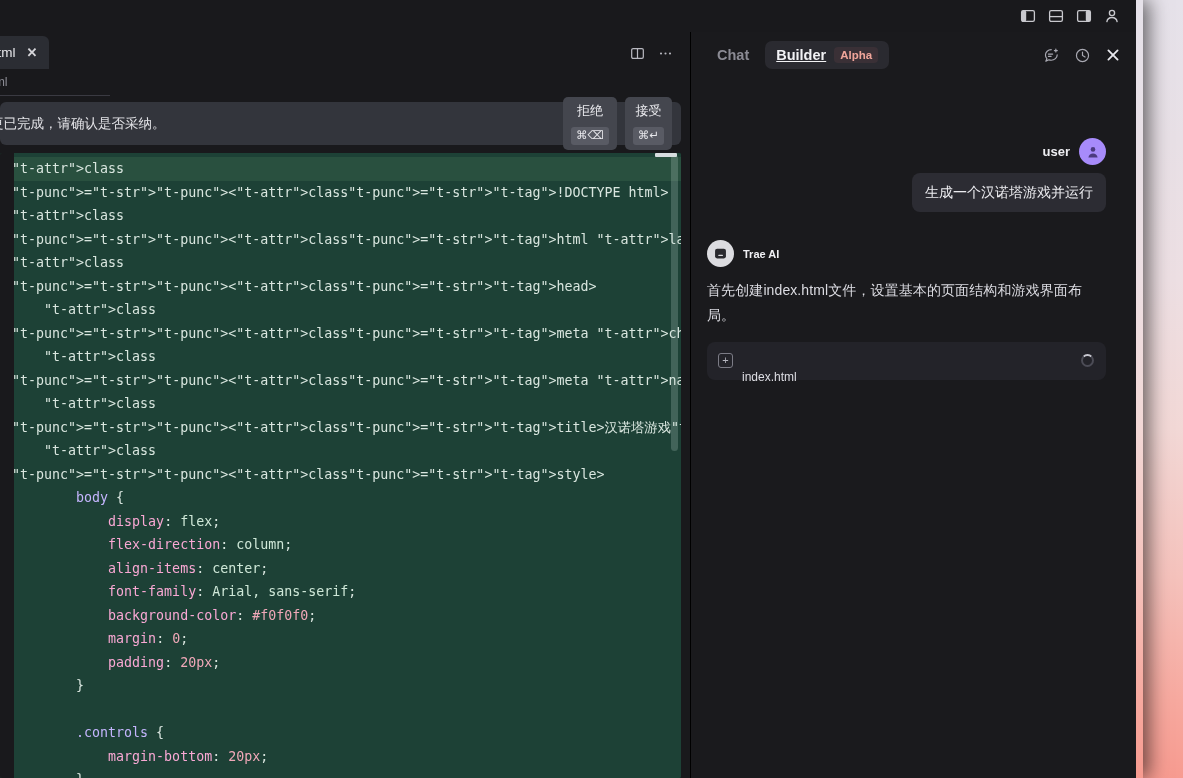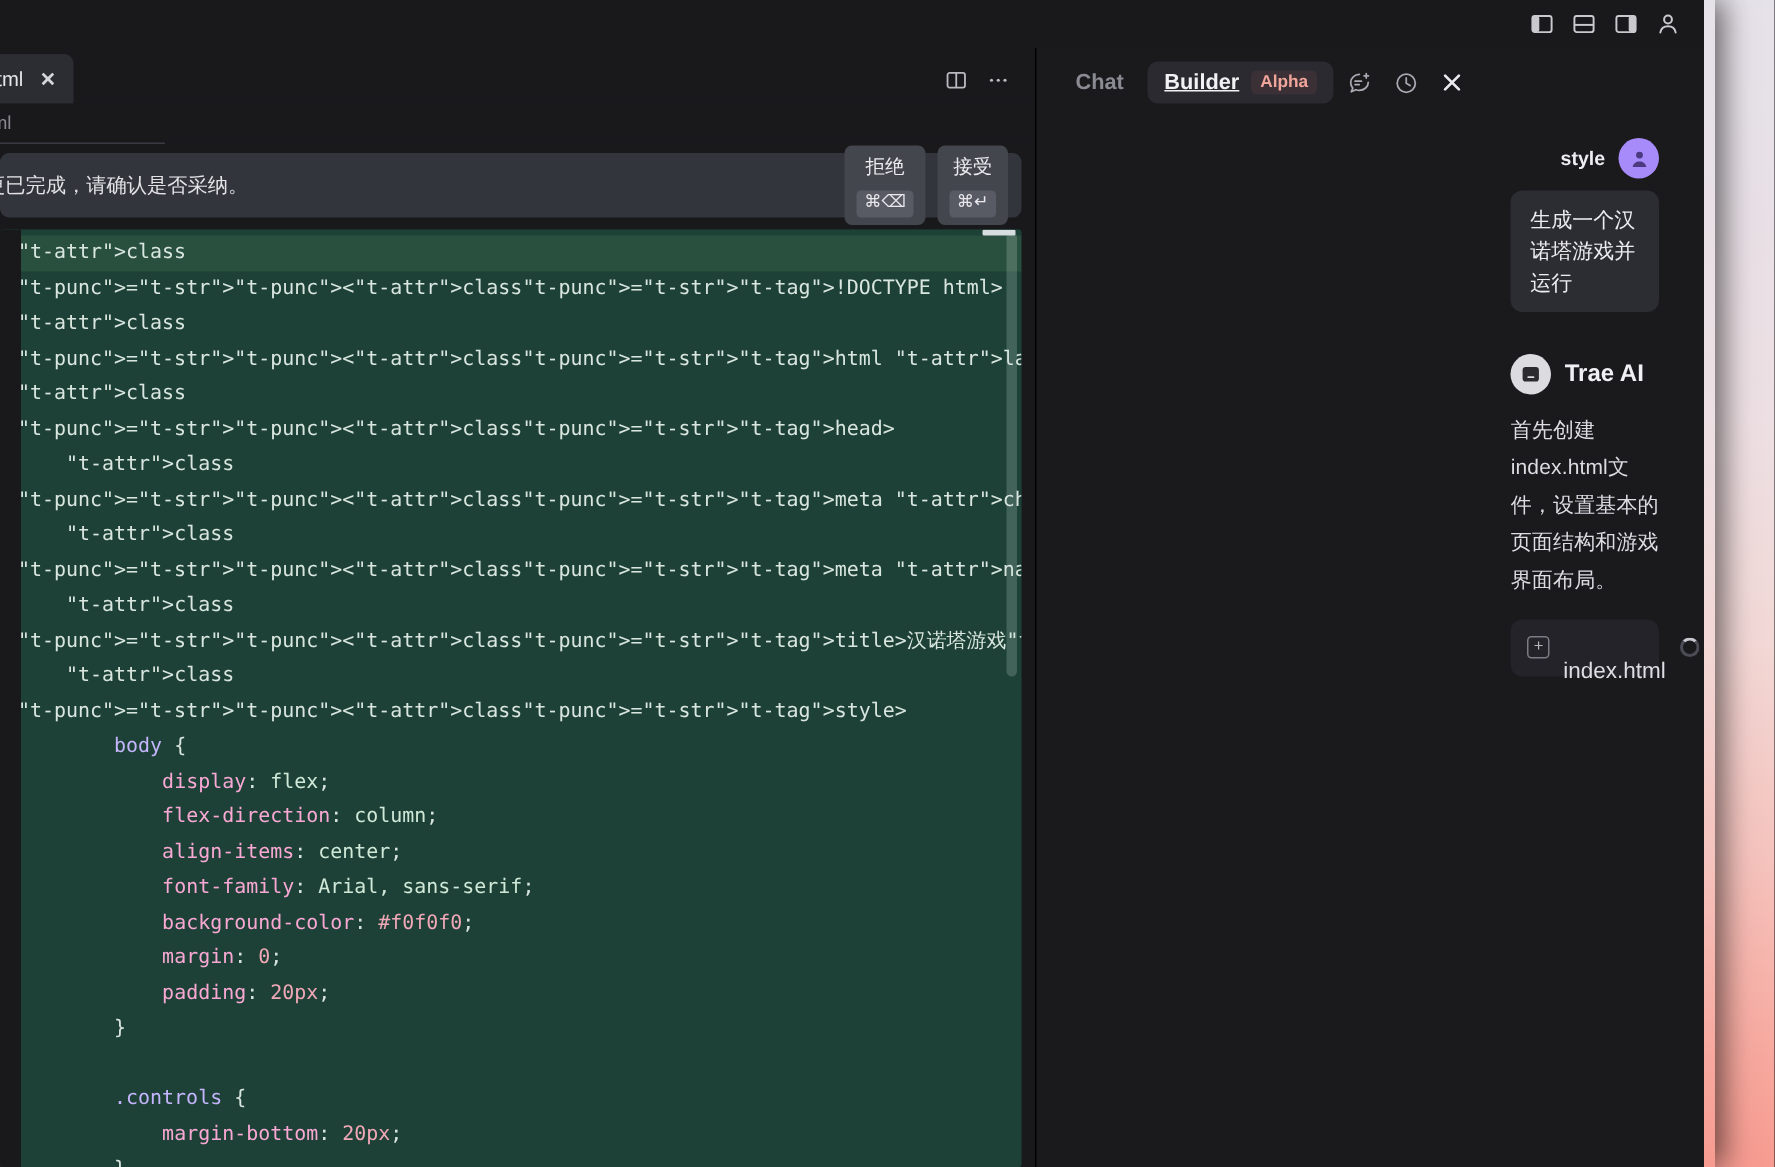--- a/index.html
+++ b/index.html
@@ -191,21 +191,21 @@
   }
   #code-topmark {
     position: absolute; top: 0px; right: 4px;
     width: 22px; height: 4px; background: #d8dde0; border-radius: 1px;
   }
 
   
   #chatpane {
     flex: 1; min-width: 0;
     background: #1a1a1d;
-    display: flex; flex-direction: row;
+    display: flex; flex-direction: column;
     border-left: 1px solid #000;
   }
   #chat-header {
     height: 46px; flex: 0 0 46px;
     display: flex; align-items: center;
     padding: 0 10px 0 14px;
     gap: 4px;
   }
   #tab-chat {
     color: #8b8b94; font-size: 14.5px; font-weight: 600;
@@ -253,42 +253,42 @@
     font-size: 14px; line-height: 1.5;
     max-width: 330px;
   }
 
   .ai-row { display: flex; align-items: center; gap: 9px; margin-top: 28px; }
   #ai-avatar {
     width: 27px; height: 27px; border-radius: 50%;
     background: #dcdce0;
     display: flex; align-items: center; justify-content: center;
   }
-  #ai-name { color: #f0f0f4; font-size: 16px; font-weight: 700; }
+  #ai-name { color: #f0f0f4; font-size: 11px; font-weight: 700; }
   .ai-para {
     color: #dcdce2; font-size: 14px; line-height: 1.78;
     margin-top: 11px;
     letter-spacing: .1px;
   }
   #file-card {
     margin-top: 14px;
     background: #232329;
     border-radius: 8px;
     height: 38px;
     display: flex; align-items: center;
     padding: 0 12px 0 11px;
     gap: 9px;
   }
   #file-plus {
     width: 15px; height: 15px; border-radius: 3px;
     border: 1px solid #7c7c86;
     color: #b6b6bf; font-size: 11px; line-height: 13px;
     text-align: center; flex: 0 0 15px;
   }
-  #file-name { color: #dedee4; font-size: 15px; flex: 1; margin-top: 32px; }
+  #file-name { color: #dedee4; font-size: 12px; flex: 1; margin-top: 32px; }
   #file-spinner {
     width: 13px; height: 13px; border-radius: 50%;
     border: 2px solid #4c4c56;
     border-top-color: #c8c8d0;
     flex: 0 0 13px;
   }
 </style>
 </head>
 <body>
 
@@ -408,21 +408,21 @@
               <line x1="2.4" y1="2.4" x2="11.6" y2="11.6"></line>
               <line x1="11.6" y1="2.4" x2="2.4" y2="11.6"></line>
             </svg>
           </div>
         </div>
       </div>
 
       <div id="chat-body">
 
         <div class="user-row">
-          <span id="user-name">style</span>
+          <span id="user-name">user</span>
           <span id="user-avatar">
             <svg width="16" height="16" viewBox="0 0 16 16" fill="#4c3a80">
               <circle cx="8" cy="5.4" r="2.3"></circle>
               <path d="M3.4 13.4c.4-2.5 2.3-3.8 4.6-3.8s4.2 1.3 4.6 3.8z"></path>
             </svg>
           </span>
         </div>
 
         <div class="user-bubble-row">
           <div id="user-bubble">生成一个汉诺塔游戏并运行</div>

